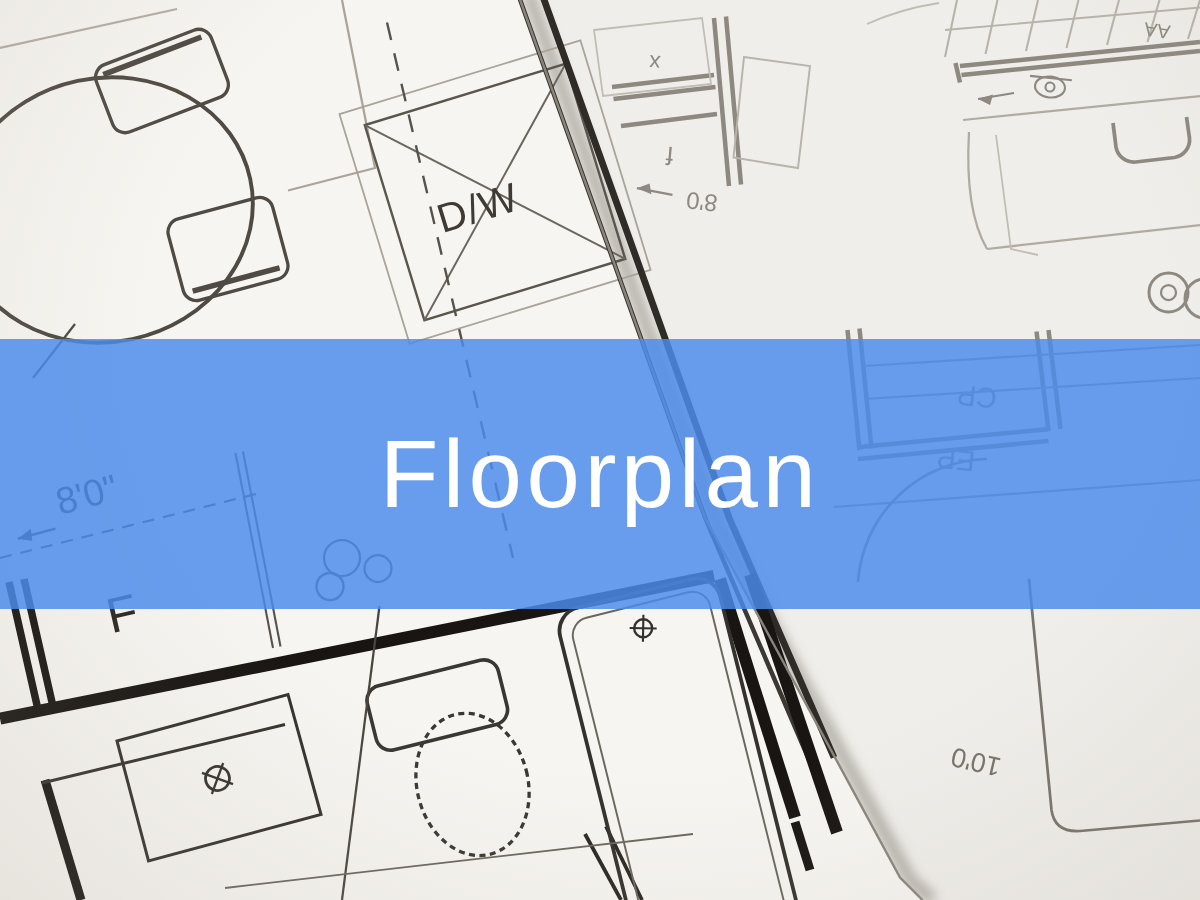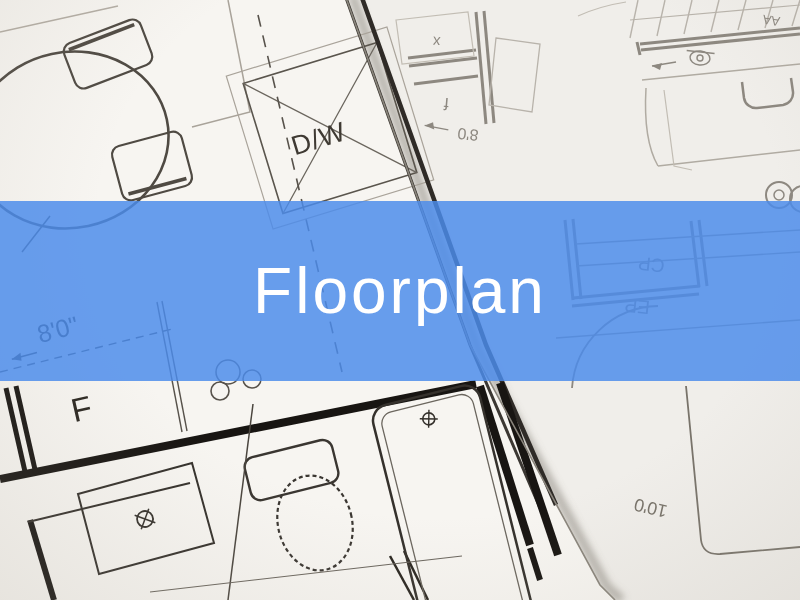--- a/index.html
+++ b/index.html
@@ -1,21 +1,21 @@
 <!DOCTYPE html>
 <html><head>
 <meta charset="utf-8">
 <style>
   html,body{margin:0;padding:0;background:#e8e6e2;}
   .stage{position:relative;width:800px;height:600px;overflow:hidden;
          font-family:"Liberation Sans",sans-serif;background:#f0eeea;}
   .stage svg{position:absolute;left:0;top:0;display:block;}
   .vignette{position:absolute;left:0;top:0;width:800px;height:600px;pointer-events:none;
     background:radial-gradient(ellipse at 55% 38%, rgba(255,255,255,0) 55%, rgba(168,161,148,0.20) 100%);}
-  .banner{position:absolute;left:0;top:201px;width:800px;height:180px;
+  .banner{position:absolute;left:0;top:226px;width:800px;height:180px;
     background:rgba(75,139,235,0.84);
     display:flex;flex-direction:column;justify-content:center;align-items:center;}
   .banner-line{color:#ffffff;font-size:64px;line-height:92px;font-weight:400;
     letter-spacing:3px;white-space:nowrap;}
   text{font-family:"Liberation Sans",sans-serif;}
   .ink-label{fill:#3f3a33;}
   .lt-label{fill:#8d8880;}
 </style>
 </head>
 <body>

